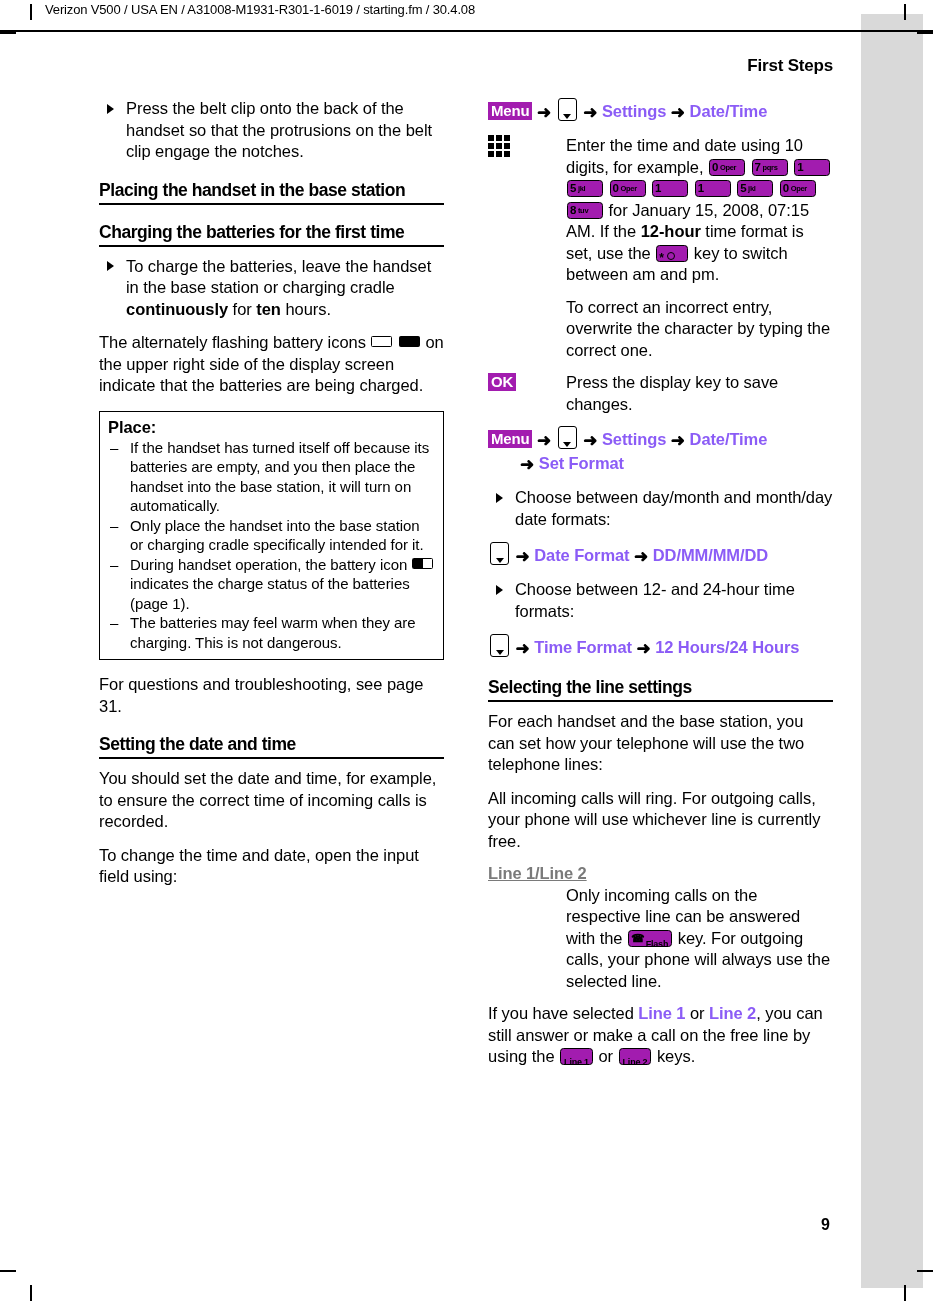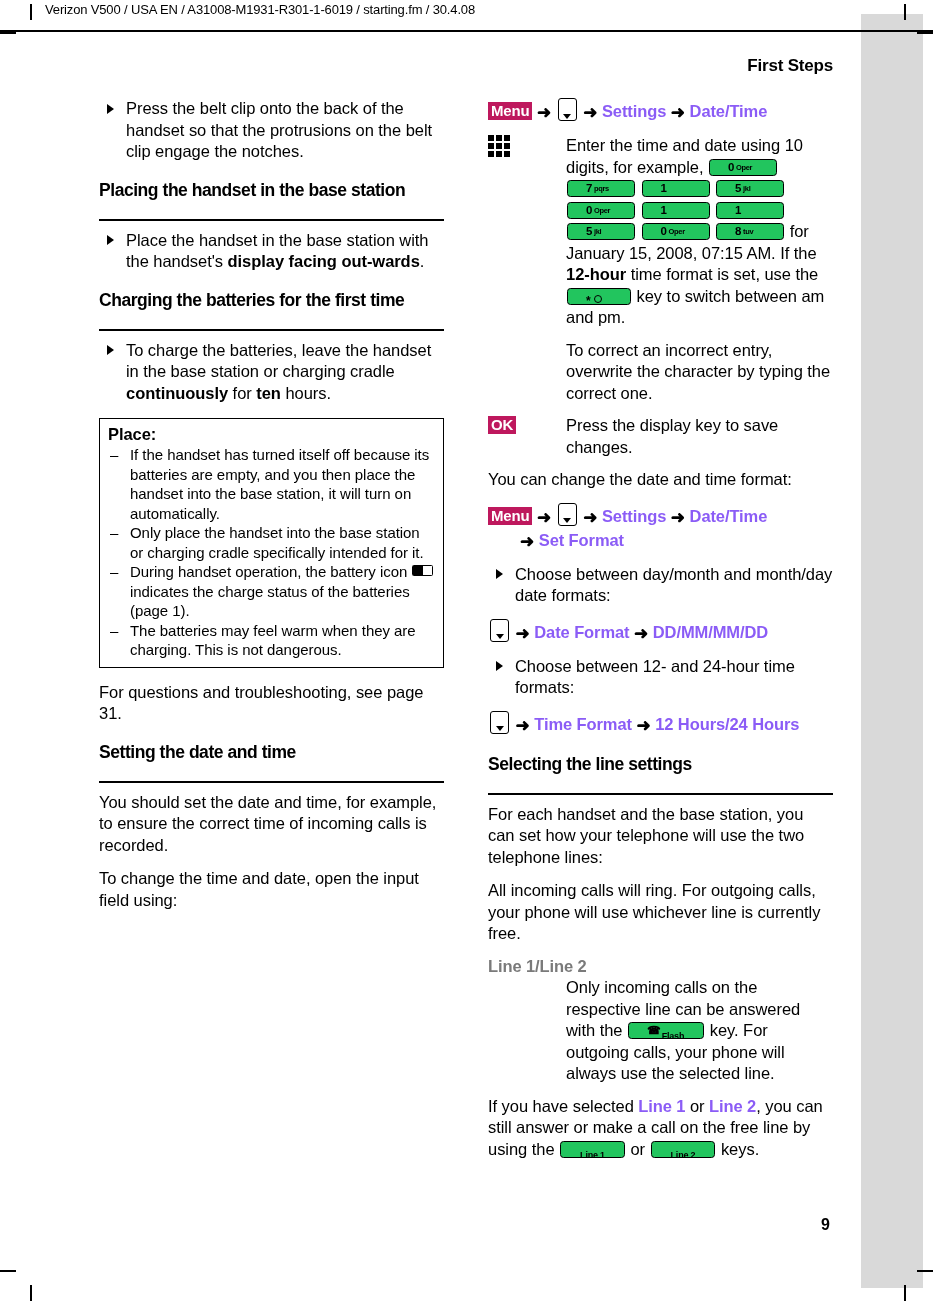--- a/index.html
+++ b/index.html
@@ -48,21 +48,21 @@
   .col-right { left:488px; }
 
   p { margin:0 0 0 0; }
   .para { margin-bottom:12px; }
 
   
   .h2 {
     font-size:17.5px; font-weight:bold;
     letter-spacing:-0.45px;
     margin:16px 0 0 0;
-    padding-bottom:18px;
+    padding-bottom:2px;
     border-bottom:2.2px solid #000;
     line-height:22px;
   }
   .after-h2 { margin-top:9px; }
 
   
   .bullet {
     position:relative; padding-left:27px; margin-bottom:12px;
   }
   .bullet .tri {
@@ -96,21 +96,21 @@
   .bat.full { background:#000; }
   .bat.half::after {
     content:""; position:absolute; left:0; top:0; bottom:0; width:50%;
     background:#000;
   }
   .bat.empty { background:#fff; }
 
   
   .softkey {
     display:inline-block;
-    background:#be185d; color:#ffffff;
+    background:#a21caf; color:#ffffff;
     font-weight:bold; font-size:15px; line-height:17px;
     padding:0px 3px 1px 3px;
     vertical-align:1px;
     letter-spacing:-0.2px;
   }
 
   
   .mpath { color:#8b5cf6; font-weight:bold; letter-spacing:-0.1px; }
   .marrow { color:#000; font-weight:bold; font-size:17px; vertical-align:-1px; }
 
@@ -135,23 +135,23 @@
   .keypad-icon { position:relative; width:26px; height:24px; }
   .keypad-icon i {
     position:absolute; width:6px; height:6px; background:#000;
   }
 
   
   .numkey {
     display:inline-block;
     border:1.7px solid #000; border-radius:3.5px;
     height:15px; min-width:30px;
-    padding:0 18px;
+    padding:0 2px;
     vertical-align:-3px; margin:0 1px;
-    background:#22c55e;
+    background:#a21caf;
     white-space:nowrap;
     position:relative;
   }
   .numkey .d {
     font-weight:bold; font-size:11.5px; line-height:15px;
     vertical-align:top; letter-spacing:-0.5px;
   }
   .numkey .l {
     font-size:7.5px; line-height:15px; font-weight:bold;
     vertical-align:top; margin-left:2px; letter-spacing:-0.3px;
@@ -173,21 +173,21 @@
   }
 
   
   .defrow { display:flex; margin-bottom:11px; }
   .defrow .term {
     width:78px; flex:0 0 78px;
     color:#7a7a7a; font-weight:bold; letter-spacing:-0.1px;
   }
   .defrow .desc { flex:1 1 auto; }
   .defrow.stacked { display:block; }
-  .defrow.stacked .term { width:auto; }
+  .defrow.stacked .term { width:auto;text-decoration:underline; }
   .defrow.stacked .desc { margin-left:78px; }
 
   
   .steprow { display:flex; margin-bottom:11px; }
   .steprow .gl { width:78px; flex:0 0 78px; }
   .steprow .tx { flex:1 1 auto; }
 
   .pathline { margin-bottom:11px; line-height:23px; }
   .pathline .cont { display:block; padding-left:32px; }
 
@@ -216,32 +216,34 @@
 
 <div class="col col-left">
 
   <div class="bullet">
     <span class="tri"></span>
     <span>Press the belt clip onto the back of the handset so that the protrusions on the belt clip engage the notches.</span>
   </div>
 
   <div class="h2">Placing the handset in the base station</div>
 
-  <div class="bullet after-h2">
-    <span class="tri"></span>
-    <span>Place the handset in the base station with the handset's </span><b>display facing out-wards</b><span>.</span>
-  </div>
 
   <div class="h2">Charging the batteries for the first time</div>
 
   <div class="bullet after-h2">
     <span class="tri"></span>
     <span>To charge the batteries, leave the handset in the base station or charging cradle </span><b>continuously</b><span> for </span><b>ten</b><span> hours.</span>
   </div>
 
+  <p class="para">
+    <span>The alternately flashing battery icons</span>
+    <span class="bat empty"></span>
+    <span class="bat full"></span>
+    <span>on the upper right side of the display screen indicate that the batteries are being charged.</span>
+  </p>
 
   <div class="notebox">
     <div class="note-title">Place:</div>
     <div class="dashitem">
       <span class="dash">–</span>
       <span>If the handset has turned itself off because its batteries are empty, and you then place the handset into the base station, it will turn on automatically.</span>
     </div>
     <div class="dashitem">
       <span class="dash">–</span>
       <span>Only place the handset into the base station or charging cradle specifically intended for it.</span>
@@ -311,21 +313,20 @@
     </div>
   </div>
 
   <div class="steprow">
     <div class="gl">
       <span class="softkey">OK</span>
     </div>
     <div class="tx">Press the display key to save changes.</div>
   </div>
 
-  <p class="para">You can change the date and time format:</p>
 
   <div class="pathline">
     <span class="softkey">Menu</span>
     <span class="marrow">➜</span>
     <span class="ctrlkey"></span>
     <span class="marrow">➜</span>
     <span class="mpath">Settings</span>
     <span class="marrow">➜</span>
     <span class="mpath">Date/Time</span>
     <span class="cont">

